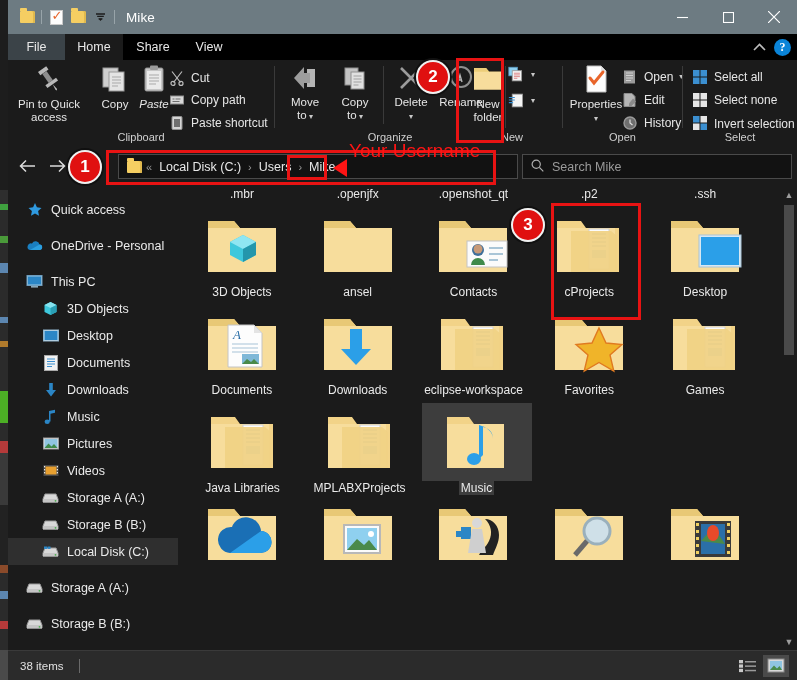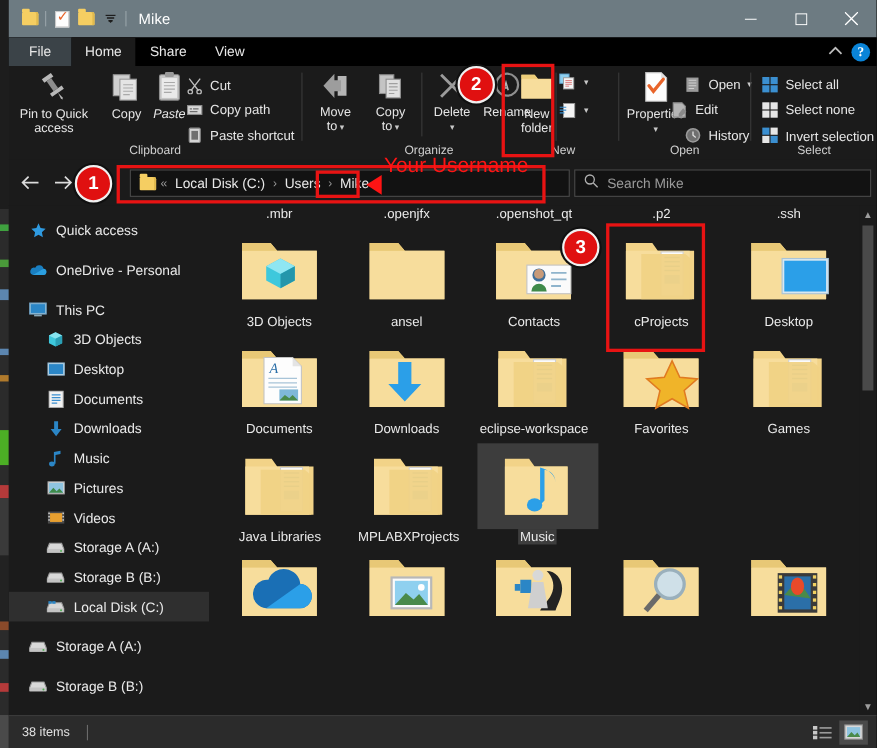--- a/index.html
+++ b/index.html
@@ -77,21 +77,21 @@
   
   .navpane { position:absolute; left:8px; top:187px; width:182px; height:463px; background:#1b1b1b;
              overflow:hidden; }
   .navitem { height:27px; display:flex; align-items:center; gap:8px; padding-left:18px; }
   .navitem.lvl2 { padding-left:34px; }
   .navitem.sel { background:#2f2f2f; }
   .navitem .t { font-size:12.5px; color:#eaeaea; white-space:nowrap; }
   .navico { width:17px; height:17px; flex:0 0 17px; display:flex; align-items:center; justify-content:center; }
   .navgap { height:9px; }
 
-  .content { position:absolute; left:190px; top:187px; width:591px; height:463px; background:#1b1b1b;
+  .content { position:absolute; left:178px; top:187px; width:591px; height:463px; background:#1b1b1b;
              overflow:hidden; }
   .grid { position:relative; padding:0 6px; }
   .clippedrow { display:flex; height:14px; overflow:hidden; align-items:flex-end; }
   .clippedrow .cl { width:117px; text-align:center; font-size:12px; color:#eaeaea;
                     overflow:hidden; white-space:nowrap; }
   .frow { display:flex; }
   .fitem { width:117px; padding-top:6px; display:flex; flex-direction:column; align-items:center; }
   .fitem.sel .fthumb { background:#3d3d3d; }
   .fitem.sel .fname { background:#3d3d3d; }
   .fthumb { width:110px; height:78px; display:flex; align-items:center; justify-content:center; }
@@ -413,21 +413,21 @@
             <rect x="2" y="1.5" width="11" height="13" fill="#9a9a9a"></rect>
             <g stroke="#d0d0d0" stroke-width="1">
                 <path d="M4 4h7M4 6.5h7M4 9h7M4 11.5h5"></path>
               </g>
           </svg>
         </div>
         <div class="lbl">Open</div>
         <div class="caret-d">▾</div>
       </div>
 
-      <div class="smallrow" style="left:46px;top:31px;">
+      <div class="smallrow" style="left:58px;top:31px;">
         <div class="sico">
           <svg width="16" height="16" viewBox="0 0 16 16">
             <path d="M2 1.5h8l3 3v10H2z" fill="#b5b5b5" stroke="#8a8a8a"></path>
             <path d="M11 6.5l3 3-4.5 4.5H7v-2.5z" fill="#8a8a8a"></path>
           </svg>
         </div>
         <div class="lbl">Edit</div>
       </div>
 
       <div class="smallrow" style="left:58px;top:54px;">

